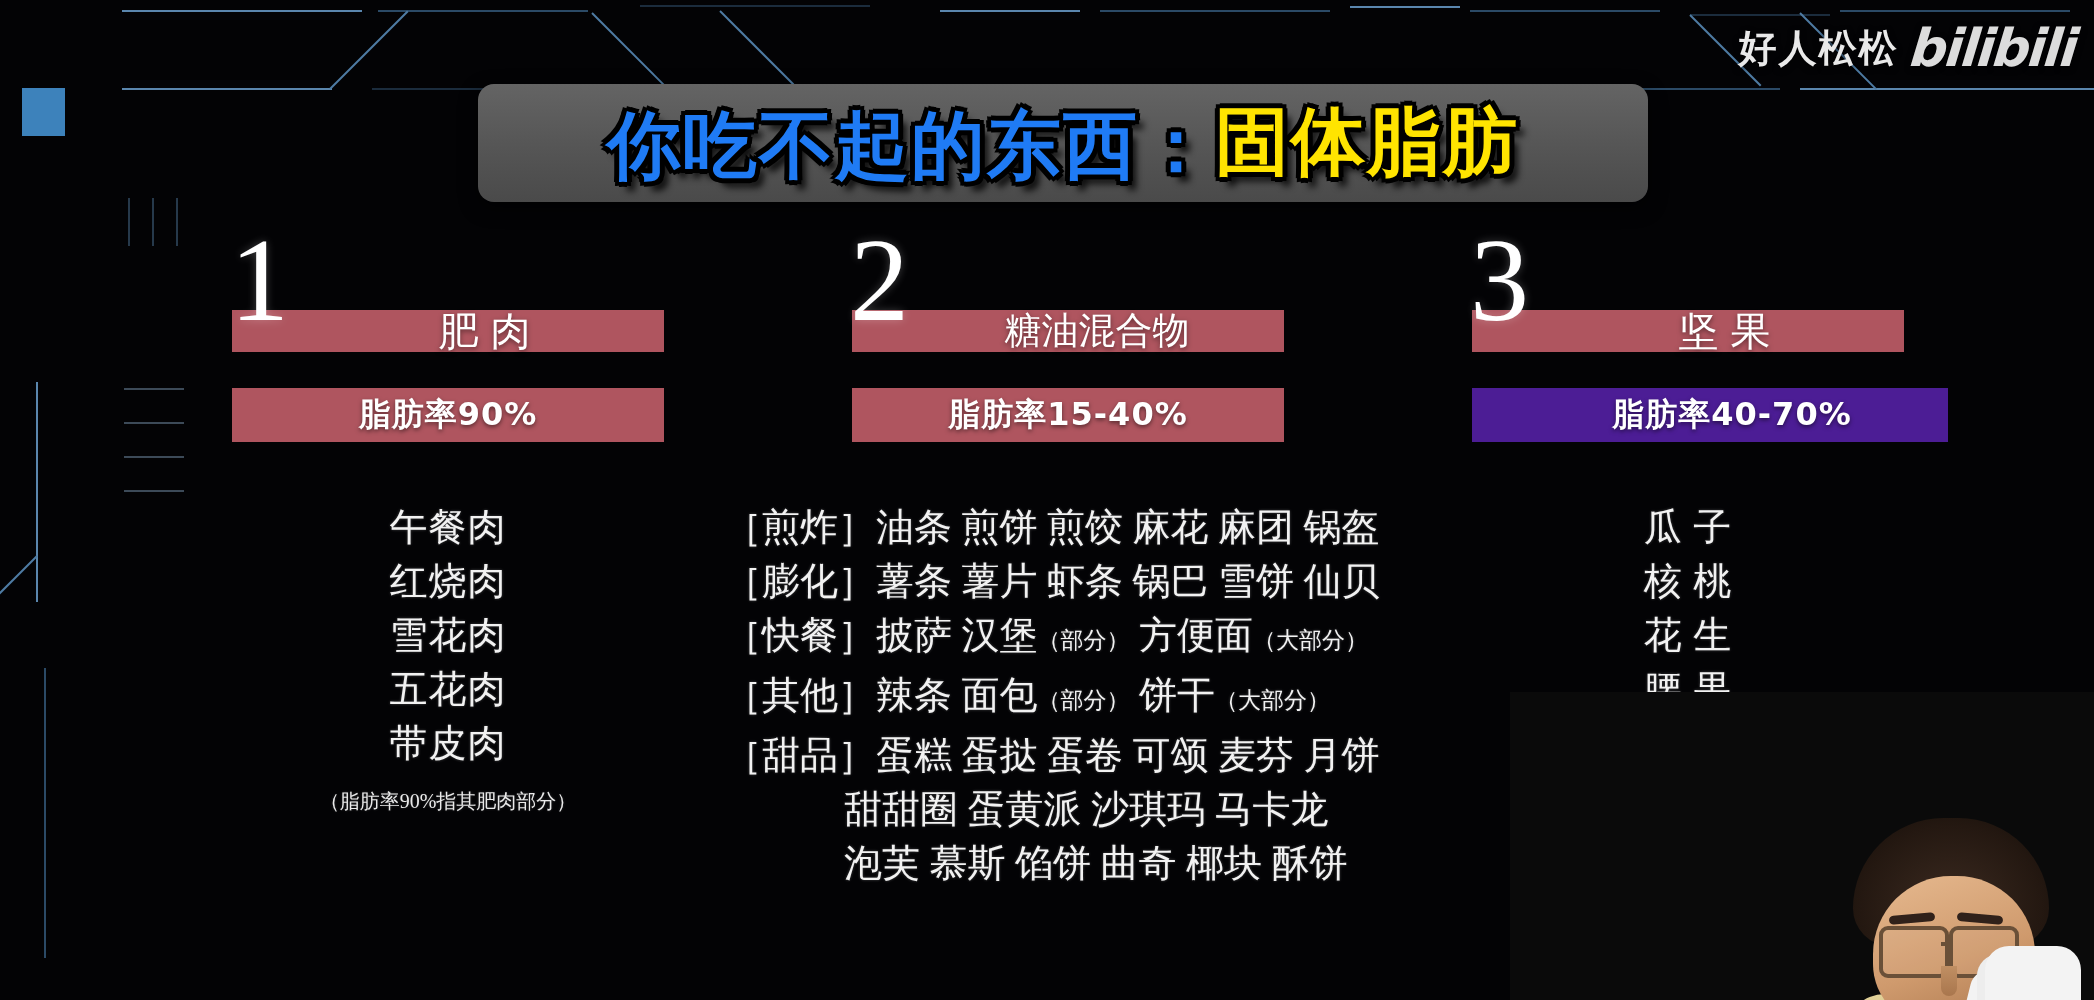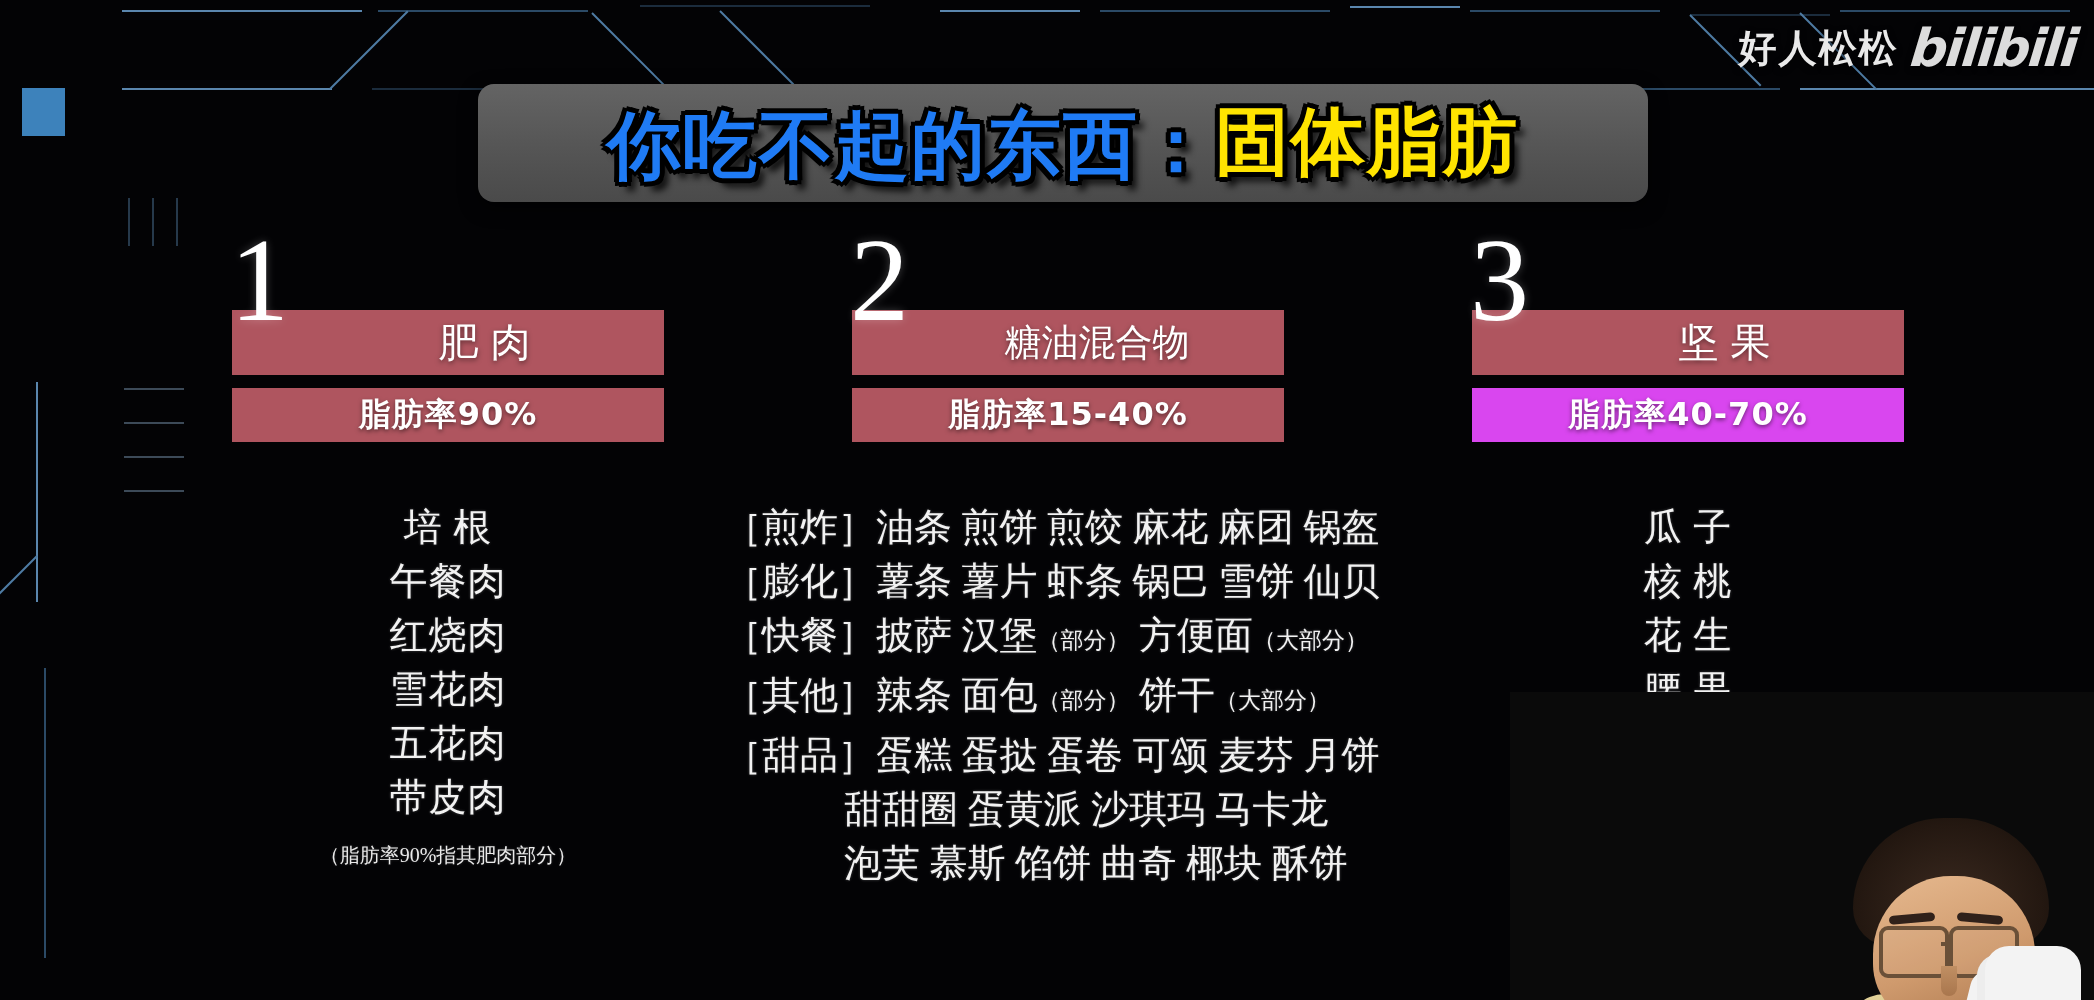--- a/index.html
+++ b/index.html
@@ -54,21 +54,21 @@
 
   .head-wrap{position:relative;height:200px;}
   .rank-num{
     position:absolute;left:-2px;top:-28px;
     font-family:"Liberation Serif","DejaVu Serif",serif;
     font-size:118px;line-height:118px;color:#ffffff;font-weight:normal;
     text-shadow:0 0 10px rgba(255,255,255,.25);
     z-index:3;
   }
   .bar-title{
-    position:absolute;left:0;top:60px;width:432px;height:65px;
+    position:absolute;left:0;top:60px;width:432px;height:42px;
     background:#af555f;
     display:flex;align-items:center;justify-content:center;
     z-index:2;
   }
   .bar-title span{
     color:#fff;font-size:40px;font-weight:normal;letter-spacing:1px;
     padding-left:74px;white-space:nowrap;
     text-shadow:0 2px 5px rgba(0,0,0,.5);
   }
   .bar-title.wide span{padding-left:58px;font-size:37px;letter-spacing:0;}
@@ -233,21 +233,20 @@
     <div class="head-wrap">
       <div class="rank-num">1</div>
       <div class="bar-title" style="background: rgb(175, 85, 95);">
         <span>肥 肉</span>
       </div>
       <div class="bar-rate" style="background: rgb(175, 85, 95);">
         <span>脂肪率90%</span>
       </div>
     </div>
     <div class="items">
-      <div class="item-line">培 根</div>
       <div class="item-line">午餐肉</div>
       <div class="item-line">红烧肉</div>
       <div class="item-line">雪花肉</div>
       <div class="item-line">五花肉</div>
       <div class="item-line">带皮肉</div>
       <div class="note">（脂肪率90%指其肥肉部分）</div>
     </div>
   </div>
 
   <div class="column" id="col-2">
@@ -285,21 +284,21 @@
       <span class="indent"></span><span>泡芙 慕斯 馅饼 曲奇 椰块 酥饼</span>
     </div>
   </div>
 
   <div class="column" id="col-3">
     <div class="head-wrap">
       <div class="rank-num">3</div>
       <div class="bar-title" style="background: rgb(175, 85, 95);">
         <span>坚 果</span>
       </div>
-      <div class="bar-rate" style="background: #d946ef;">
+      <div class="bar-rate" style="background: #4c1d95; padding-left: 44px;">
         <span>脂肪率40-70%</span>
       </div>
     </div>
     <div class="items">
       <div class="item-line">瓜 子</div>
       <div class="item-line">核 桃</div>
       <div class="item-line">花 生</div>
       <div class="item-line">腰 果</div>
       <div class="item-line">巴旦木</div>
       <div class="item-line">扁桃仁</div>

